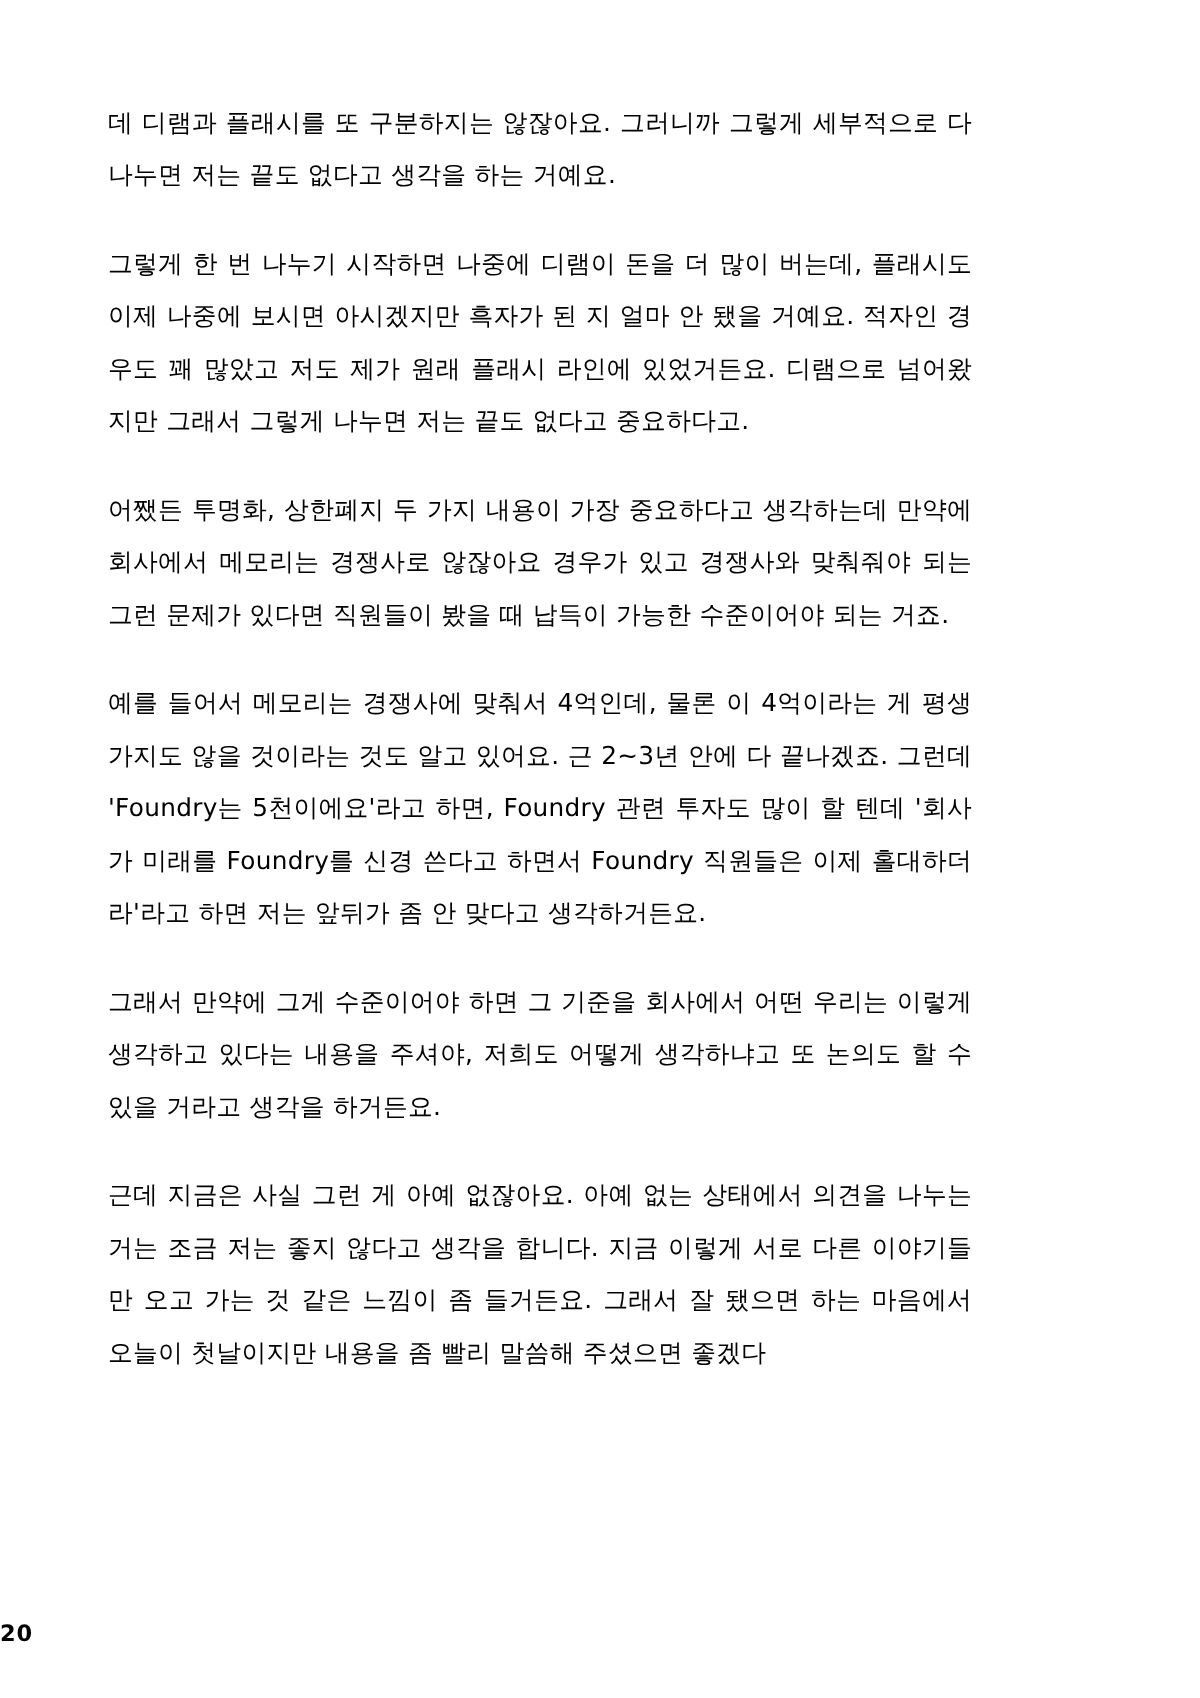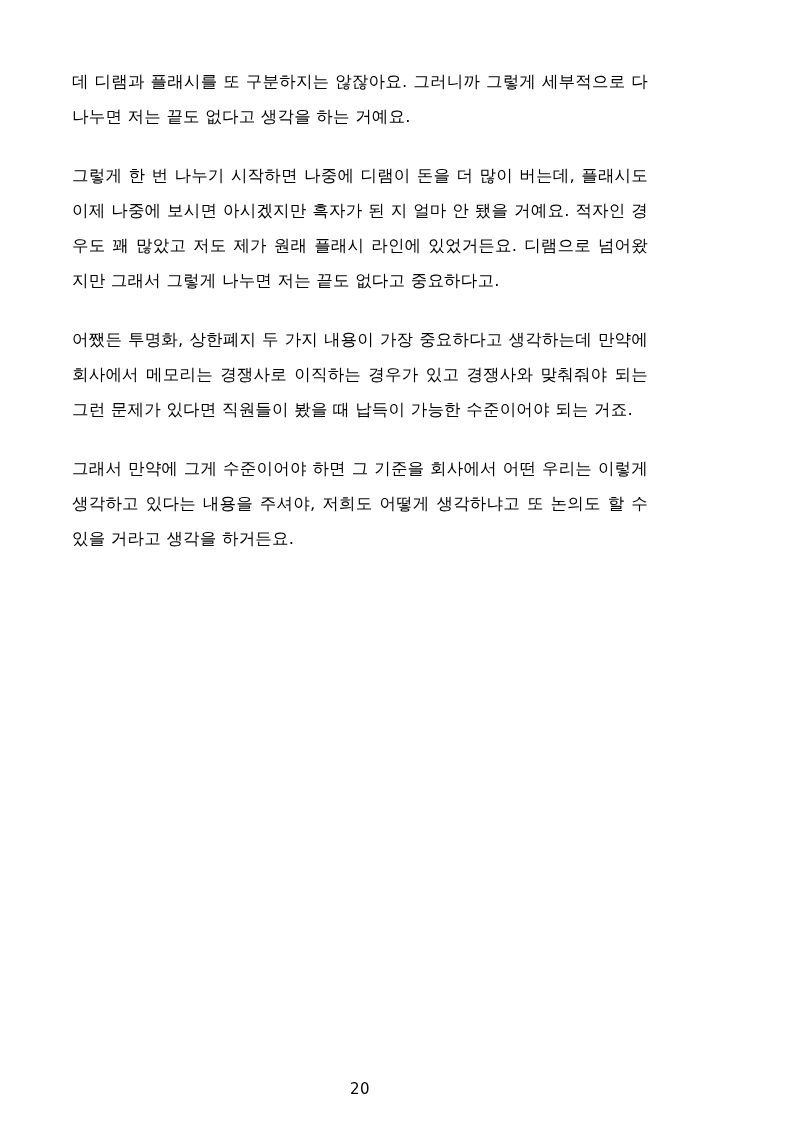--- a/index.html
+++ b/index.html
@@ -36,29 +36,32 @@
     word-break: break-all;
   }
   .para:last-of-type {
     margin-bottom: 0;
   }
   .page-number {
     position: absolute;
     left: 0;
     right: 0;
     bottom: 34px;
-    text-align: center;
+    text-align: left;
     font-size: 15px;
     letter-spacing: 0.5px;
+    font-weight: bold;
   }
 </style>
 </head>
 <body>
 
 <div class="page">
   <div class="body-text">
     <p class="para">데 디램과 플래시를 또 구분하지는 않잖아요. 그러니까 그렇게 세부적으로 다 나누면 저는 끝도 없다고 생각을 하는 거예요.</p>
     <p class="para">그렇게 한 번 나누기 시작하면 나중에 디램이 돈을 더 많이 버는데, 플래시도 이제 나중에 보시면 아시겠지만 흑자가 된 지 얼마 안 됐을 거예요. 적자인 경우도 꽤 많았고 저도 제가 원래 플래시 라인에 있었거든요. 디램으로 넘어왔지만 그래서 그렇게 나누면 저는 끝도 없다고 중요하다고.</p>
-    <p class="para">어쨌든 투명화, 상한폐지 두 가지 내용이 가장 중요하다고 생각하는데 만약에 회사에서 메모리는 경쟁사로 이직하는 경우가 있고 경쟁사와 맞춰줘야 되는 그런 문제가 있다면 직원들이 봤을 때 납득이 가능한 수준이어야 되는 거죠.</p>
+    <p class="para">어쨌든 투명화, 상한폐지 두 가지 내용이 가장 중요하다고 생각하는데 만약에 회사에서 메모리는 경쟁사로 않잖아요 경우가 있고 경쟁사와 맞춰줘야 되는 그런 문제가 있다면 직원들이 봤을 때 납득이 가능한 수준이어야 되는 거죠.</p>
+    <p class="para">예를 들어서 메모리는 경쟁사에 맞춰서 4억인데, 물론 이 4억이라는 게 평생 가지도 않을 것이라는 것도 알고 있어요. 근 2~3년 안에 다 끝나겠죠. 그런데 'Foundry는 5천이에요'라고 하면, Foundry 관련 투자도 많이 할 텐데 '회사가 미래를 Foundry를 신경 쓴다고 하면서 Foundry 직원들은 이제 홀대하더라'라고 하면 저는 앞뒤가 좀 안 맞다고 생각하거든요.</p>
     <p class="para">그래서 만약에 그게 수준이어야 하면 그 기준을 회사에서 어떤 우리는 이렇게 생각하고 있다는 내용을 주셔야, 저희도 어떻게 생각하냐고 또 논의도 할 수 있을 거라고 생각을 하거든요.</p>
+    <p class="para">근데 지금은 사실 그런 게 아예 없잖아요. 아예 없는 상태에서 의견을 나누는 거는 조금 저는 좋지 않다고 생각을 합니다. 지금 이렇게 서로 다른 이야기들만 오고 가는 것 같은 느낌이 좀 들거든요. 그래서 잘 됐으면 하는 마음에서 오늘이 첫날이지만 내용을 좀 빨리 말씀해 주셨으면 좋겠다</p>
   </div>
   <div class="page-number">20</div>
 </div>
 
 </body></html>

